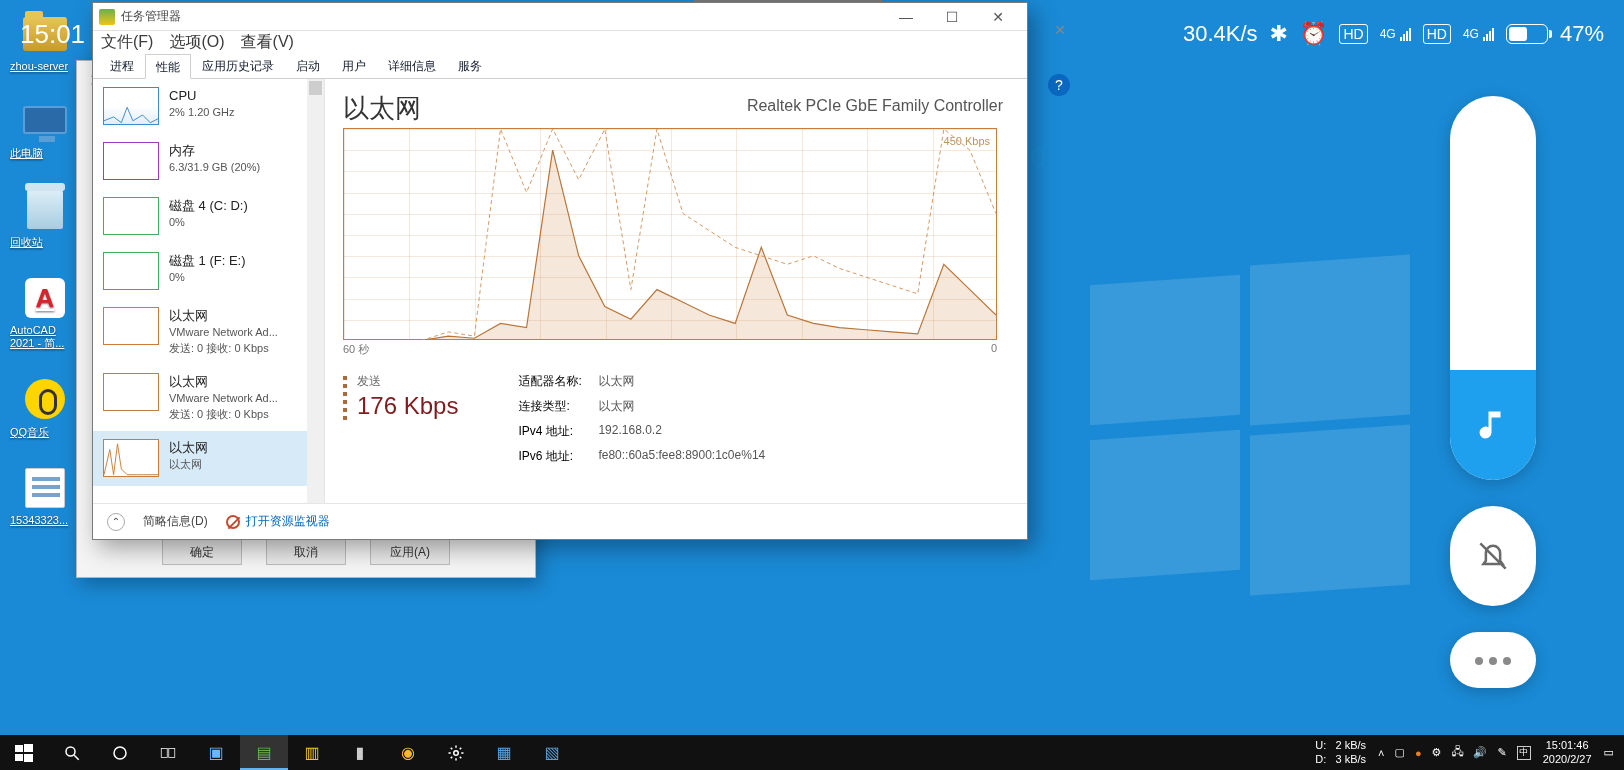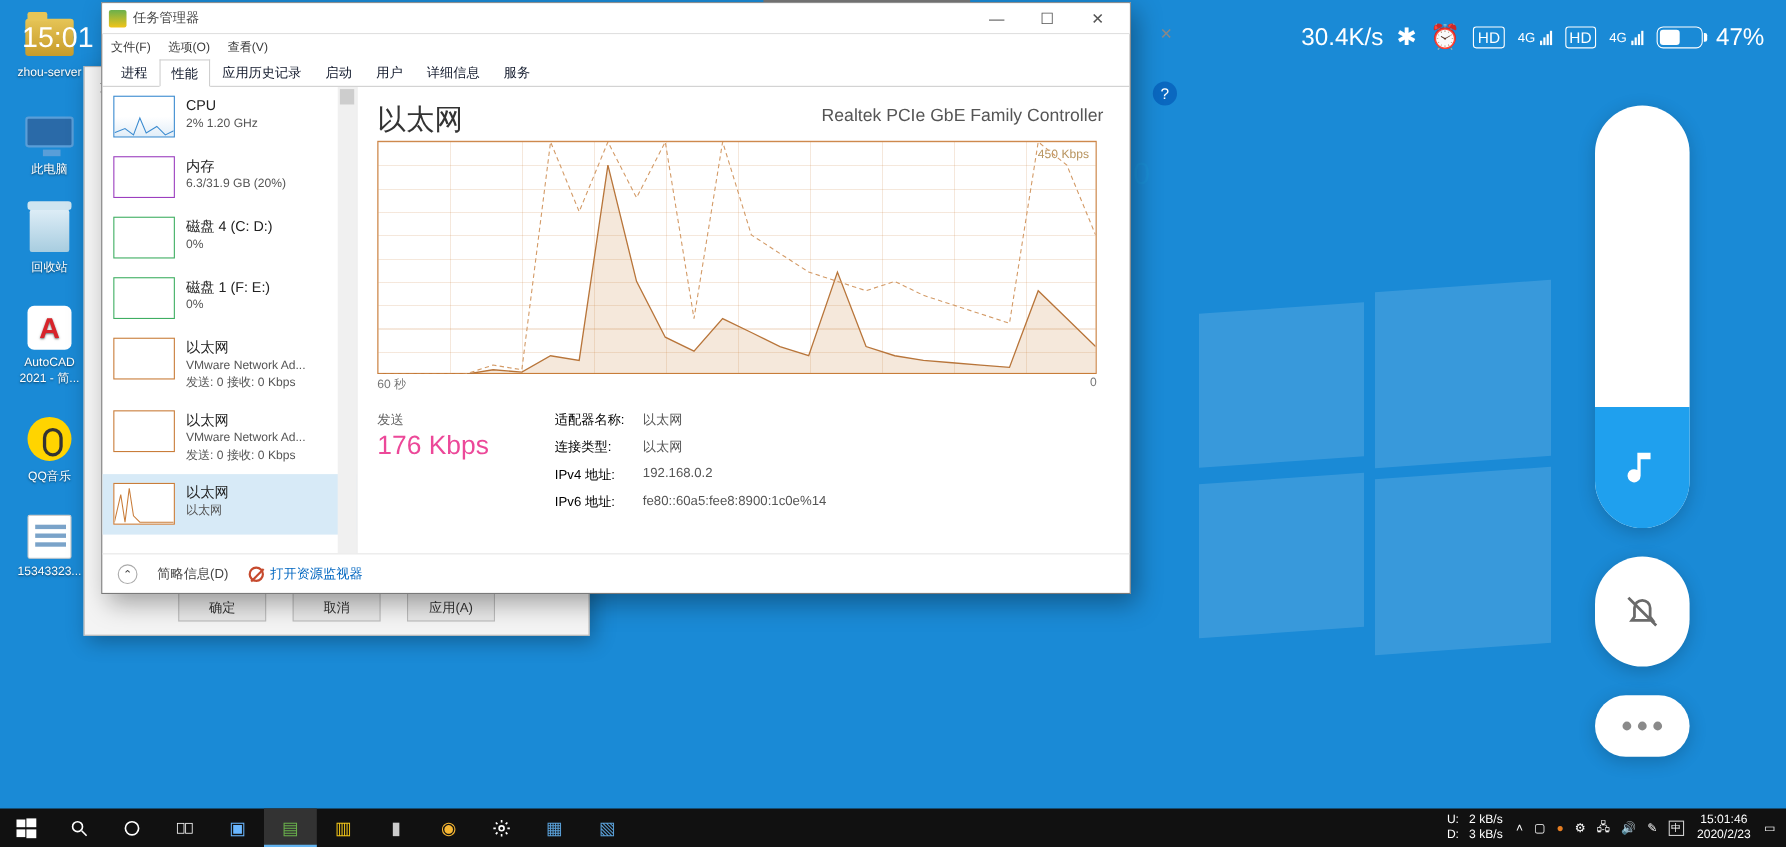--- a/index.html
+++ b/index.html
@@ -14,21 +14,21 @@
   opacity: .13;
 }
 .winlogo .q { position:absolute; background:#fff; }
 .winlogo .q1 { left:0; top:20px; width:150px; height:140px; transform: skewY(-4deg); }
 .winlogo .q2 { left:160px; top:0; width:160px; height:160px; transform: skewY(-4deg); }
 .winlogo .q3 { left:0; top:175px; width:150px; height:140px; transform: skewY(-4deg); }
 .winlogo .q4 { left:160px; top:170px; width:160px; height:160px; transform: skewY(-4deg); }
 
 
 .desktop-icons { position:absolute; left:10px; top:14px; width:70px; }
-.dicon { text-align:center; color:#fff; font-size:11px; margin-bottom:28px; text-shadow:0 1px 2px rgba(0,0,0,.6); }
+.dicon { color:#fff; font-size:11px; margin-bottom:28px; text-shadow:0 1px 2px rgba(0,0,0,.6);text-decoration:underline; }
 .dicon .glyph { width:48px; height:40px; margin:0 auto 6px; display:flex; align-items:center; justify-content:center; }
 .folder { background:linear-gradient(#e6c557,#c79b2a); border-radius:3px; width:44px; height:34px; position:relative; }
 .folder::before { content:""; position:absolute; top:-6px; left:2px; width:18px; height:8px; background:#e6c557; border-radius:2px 2px 0 0; }
 .bin { width:36px; height:40px; background:linear-gradient(#dfeef7,#a8cde0); border-radius:4px 4px 2px 2px; position:relative; }
 .bin::before { content:""; position:absolute; top:-6px; left:-2px; width:40px; height:8px; background:#cfe5f0; border-radius:3px; }
 .acad { width:40px; height:40px; background:#fff; border-radius:6px; color:#d8232a; font-weight:bold; font-size:26px; display:flex; align-items:center; justify-content:center; }
 .qq { width:40px; height:40px; background:#ffd400; border-radius:50%; position:relative; }
 .qq::after { content:""; position:absolute; left:14px; top:10px; width:12px; height:20px; border:3px solid #333; border-radius:10px; }
 .txt { width:40px; height:40px; background:#fff; border:1px solid #ccc; border-radius:2px; position:relative; }
 .txt::before { content:""; position:absolute; left:6px; top:8px; width:28px; height:4px; background:#7aa3c9; box-shadow:0 8px 0 #7aa3c9,0 16px 0 #7aa3c9; }
@@ -80,21 +80,21 @@
 
 .taskmgr {
   position:absolute; left:92px; top:2px; width:936px; height:538px;
   background:#fff; border:1px solid #7a7a7a; box-shadow:6px 8px 22px rgba(0,0,0,.35);
   display:flex; flex-direction:column;
 }
 .titlebar { height:28px; display:flex; align-items:center; background:#fff; border-bottom:1px solid #e0e0e0; padding:0 6px; color:#444; font-size:12px; }
 .titlebar .t-ic { width:16px; height:16px; margin-right:6px; background:linear-gradient(#6ab04c,#f0c419); border-radius:2px; }
 .titlebar .winbtns { margin-left:auto; display:flex; }
 .titlebar .winbtns div { width:46px; height:28px; display:flex; align-items:center; justify-content:center; font-size:14px; color:#555; }
-.menubar { height:22px; display:flex; align-items:center; padding:0 8px; gap:16px; color:#3b3b3b; font-size:11px; }
+.menubar { height:22px; display:flex; align-items:center; padding:0 8px; gap:16px; color:#3b3b3b; font-size:16px; }
 .tabs { height:26px; display:flex; border-bottom:1px solid #cfcfcf; padding-left:6px; }
 .tabs .tab { padding:4px 10px 0; font-size:12px; color:#0f172a; border:1px solid transparent; border-bottom:none; }
 .tabs .tab.active { background:#fff; border:1px solid #cfcfcf; border-bottom:1px solid #fff; position:relative; top:1px; }
 .tm-body { flex:1; display:flex; overflow:hidden; }
 .sidebar { width:232px; border-right:1px solid #e5e5e5; overflow-y:auto; position:relative; }
 .sidebar-scroll { position:absolute; right:0; top:0; width:17px; height:100%; background:#f0f0f0; }
 .sidebar-scroll .thumb { position:absolute; left:2px; right:2px; top:2px; height:14px; background:#cdcdcd; }
 .sbi { display:flex; padding:8px 10px; gap:10px; border-bottom:1px solid transparent; }
 .sbi.selected { background:#d7eaf7; }
 .sbi .thumb-g { width:56px; height:38px; border:1px solid; background:#fff; flex-shrink:0; position:relative; overflow:hidden; }
@@ -116,26 +116,26 @@
   width:654px; height:212px; border:1px solid #c97d3a; margin-top:2px; position:relative;
   background:
     repeating-linear-gradient(to right, rgba(201,125,58,.18) 0 1px, transparent 1px 65.4px),
     repeating-linear-gradient(to bottom, rgba(201,125,58,.18) 0 1px, transparent 1px 21.2px);
 }
 .chart .peak-lbl { position:absolute; right:6px; top:6px; font-size:11px; color:#b8945f; }
 .chart svg { position:absolute; inset:0; }
 .chart-foot { display:flex; justify-content:space-between; font-size:11px; color:#777; margin-top:2px; width:654px; }
 
 .stats { display:flex; gap:60px; margin-top:16px; }
-.stat-col .row { display:flex; align-items:flex-start; margin-bottom:14px;flex-direction:column; }
+.stat-col .row { display:flex; align-items:flex-start; margin-bottom:14px; }
 .dash { width:4px; align-self:stretch; margin-right:10px; }
 .dash.send { background:repeating-linear-gradient(0deg,#a86a3a 0 4px, transparent 4px 8px); }
 .dash.recv { background:#a86a3a; }
 .stat-col .lbl { font-size:12px; color:#666; }
-.stat-col .val { font-size:24px; color:#ec4899; margin-top:2px; }
+.stat-col .val { font-size:24px; color:#7f1d1d; margin-top:2px; }
 .kv { display:grid; grid-template-columns:80px auto; row-gap:8px; font-size:12px; color:#555; }
 .kv .k { color:#000000; }
 
 .tm-footer { height:36px; border-top:1px solid #e5e5e5; display:flex; align-items:center; gap:18px; padding:0 14px; font-size:12px; color:#444; }
 .tm-footer .chev { width:18px; height:18px; border:1px solid #aaa; border-radius:50%; display:flex; align-items:center; justify-content:center; font-size:10px; }
 .tm-footer a { color:#0066c0; text-decoration:none; display:flex; align-items:center; gap:6px; }
 .prohibit { width:14px; height:14px; border:2px solid #c64a2e; border-radius:50%; position:relative; }
 .prohibit::after { content:""; position:absolute; left:-2px; top:5px; width:16px; height:2px; background:#c64a2e; transform:rotate(-45deg); }
 
 
@@ -494,17 +494,17 @@
       <span>▢</span>
       <span style="color:#e67e22">●</span>
       <span>⚙</span>
       <span>🖧</span>
       <span>🔊</span>
       <span>✎</span>
       <span class="sq">中</span>
     </div>
     <div class="clk">
       <div>15:01:46</div>
-      <div>2020/2/23</div>
+      <div>2020/2/27</div>
     </div>
     <span>▭</span>
   </div>
 </div>
 
 </body></html>

